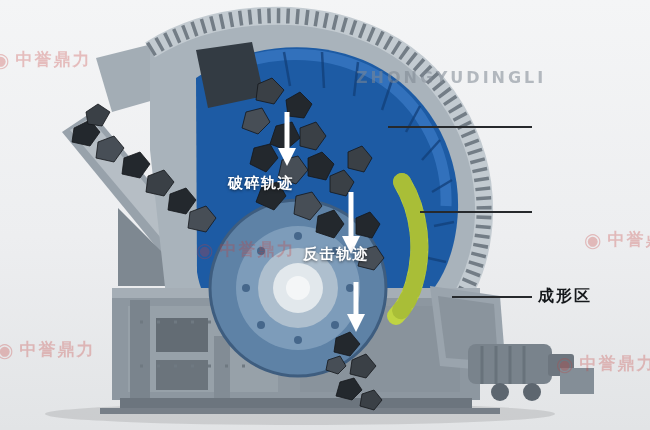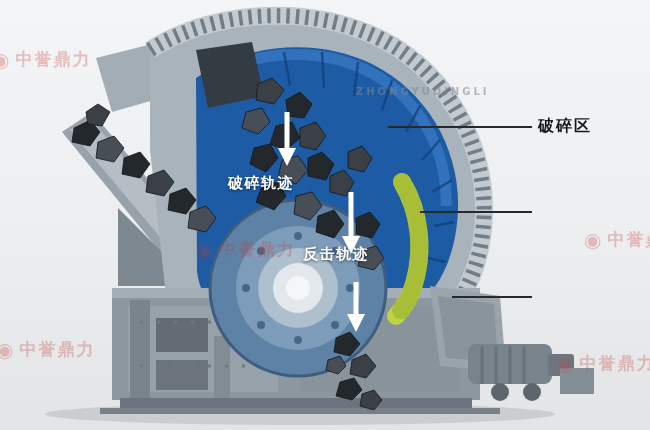--- a/index.html
+++ b/index.html
@@ -38,22 +38,22 @@
     color:rgba(198,64,58,.30);font-weight:700;font-size:17px;
     letter-spacing:2px;white-space:nowrap;user-select:none;
   }
   .wm .wm-logo{font-size:20px;line-height:1;}
   .wm1{left:-8px;top:48px}
   .wm2{left:196px;top:238px}
   .wm3{left:584px;top:228px}
   .wm4{left:-4px;top:338px}
   .wm5{left:556px;top:352px}
   .wm-en{
-    position:absolute;left:356px;top:86px;color:rgba(125,135,145,.55);
-    font-size:10px;font-weight:600;letter-spacing:3px;white-space:nowrap;
+    position:absolute;left:356px;top:68px;color:rgba(125,135,145,.55);
+    font-size:16px;font-weight:600;letter-spacing:3px;white-space:nowrap;
   }
 </style>
 </head>
 <body>
 
 <div class="stage">
 
   <svg class="machine" width="650" height="430" viewBox="0 0 650 430">
 
     <ellipse cx="300" cy="414" rx="255" ry="11" fill="rgba(0,0,0,0.10)"></ellipse>
@@ -182,25 +182,25 @@
       <polygon points="342,236 360,236 351,254" stroke="none"></polygon>
       <line x1="356" y1="282" x2="356" y2="316"></line>
       <polygon points="347,314 365,314 356,332" stroke="none"></polygon>
     </g>
   </svg>
 
   <div class="traj t1">破碎轨迹</div>
   <div class="traj t2">反击轨迹</div>
 
   <div class="zone-line zl1"></div>
-  <div class="zone-text zt1">破碎区</div>
 
   <div class="zone-line zl2"></div>
 
   <div class="zone-line zl3"></div>
+  <div class="zone-text zt3">成形区</div>
 
   <div class="wm wm1">
     <span class="wm-logo">◉</span>
     <span>中誉鼎力</span>
   </div>
   <div class="wm wm2">
     <span class="wm-logo">◉</span>
     <span>中誉鼎力</span>
   </div>
   <div class="wm wm3">

